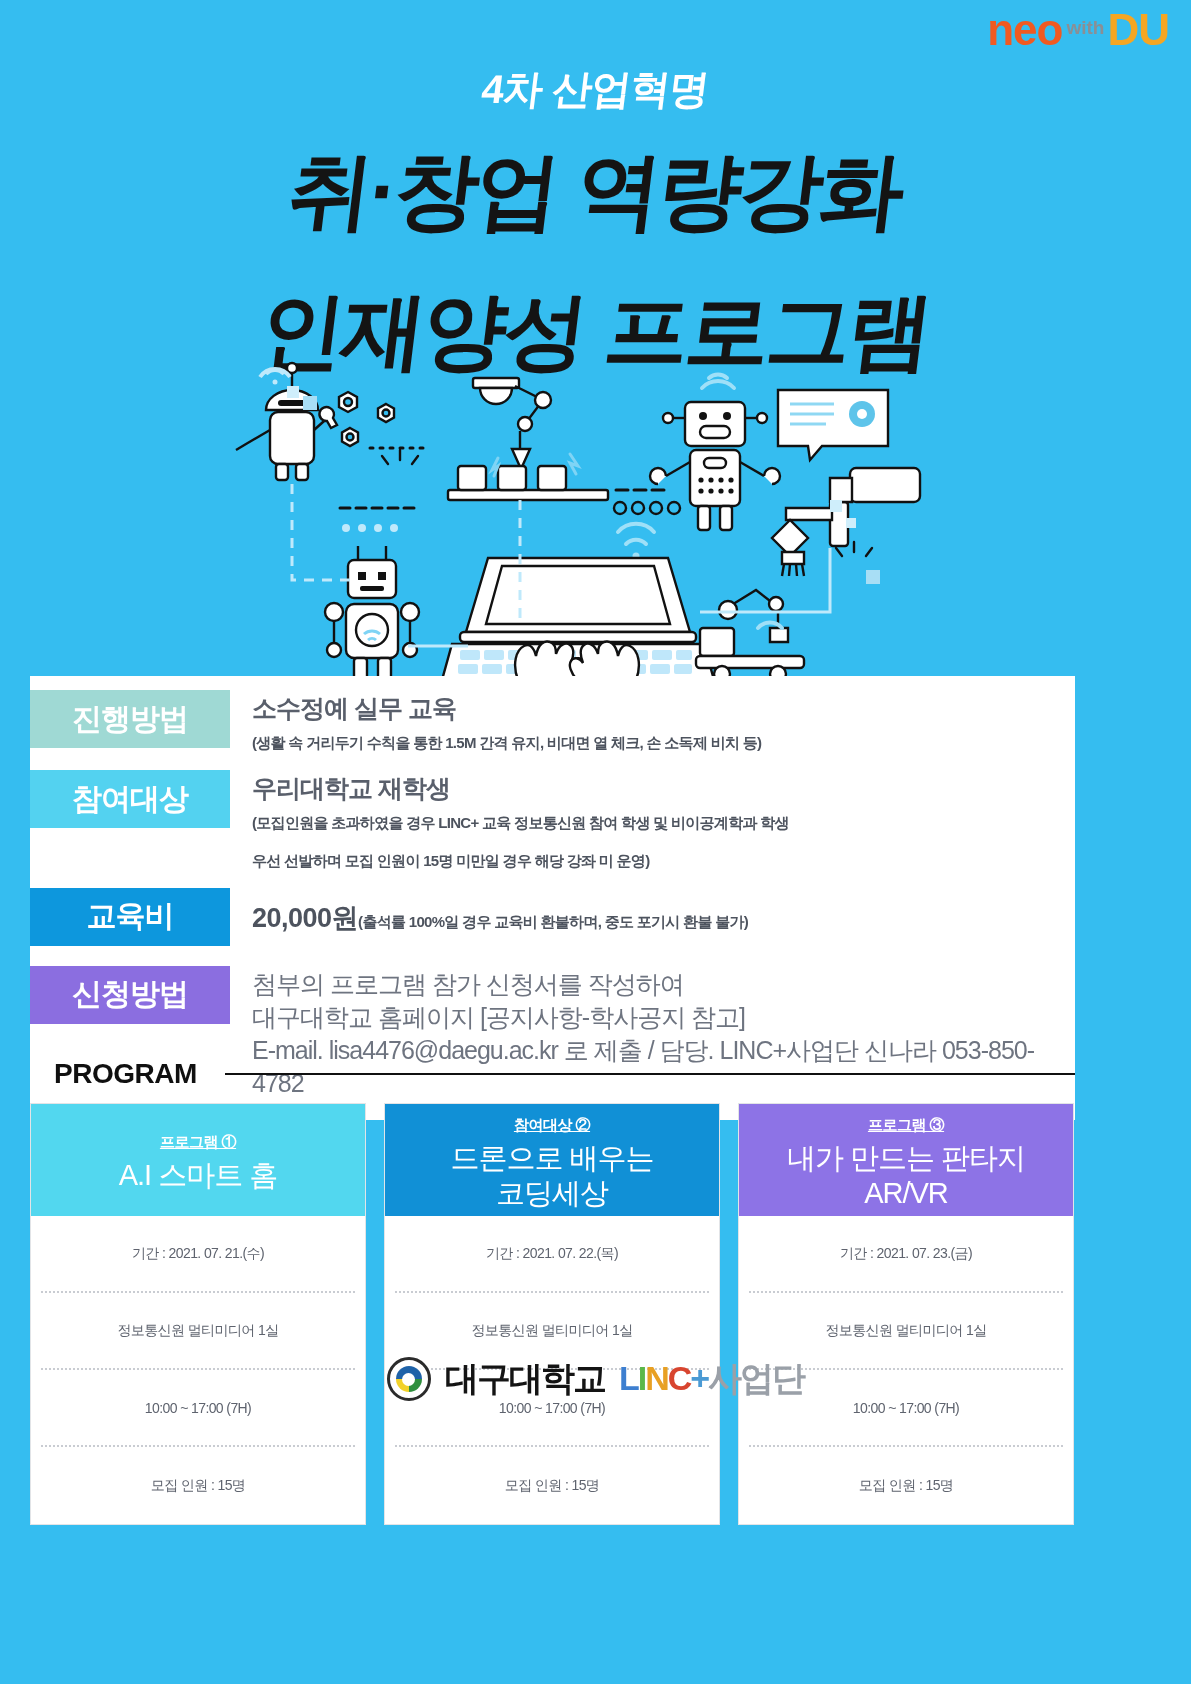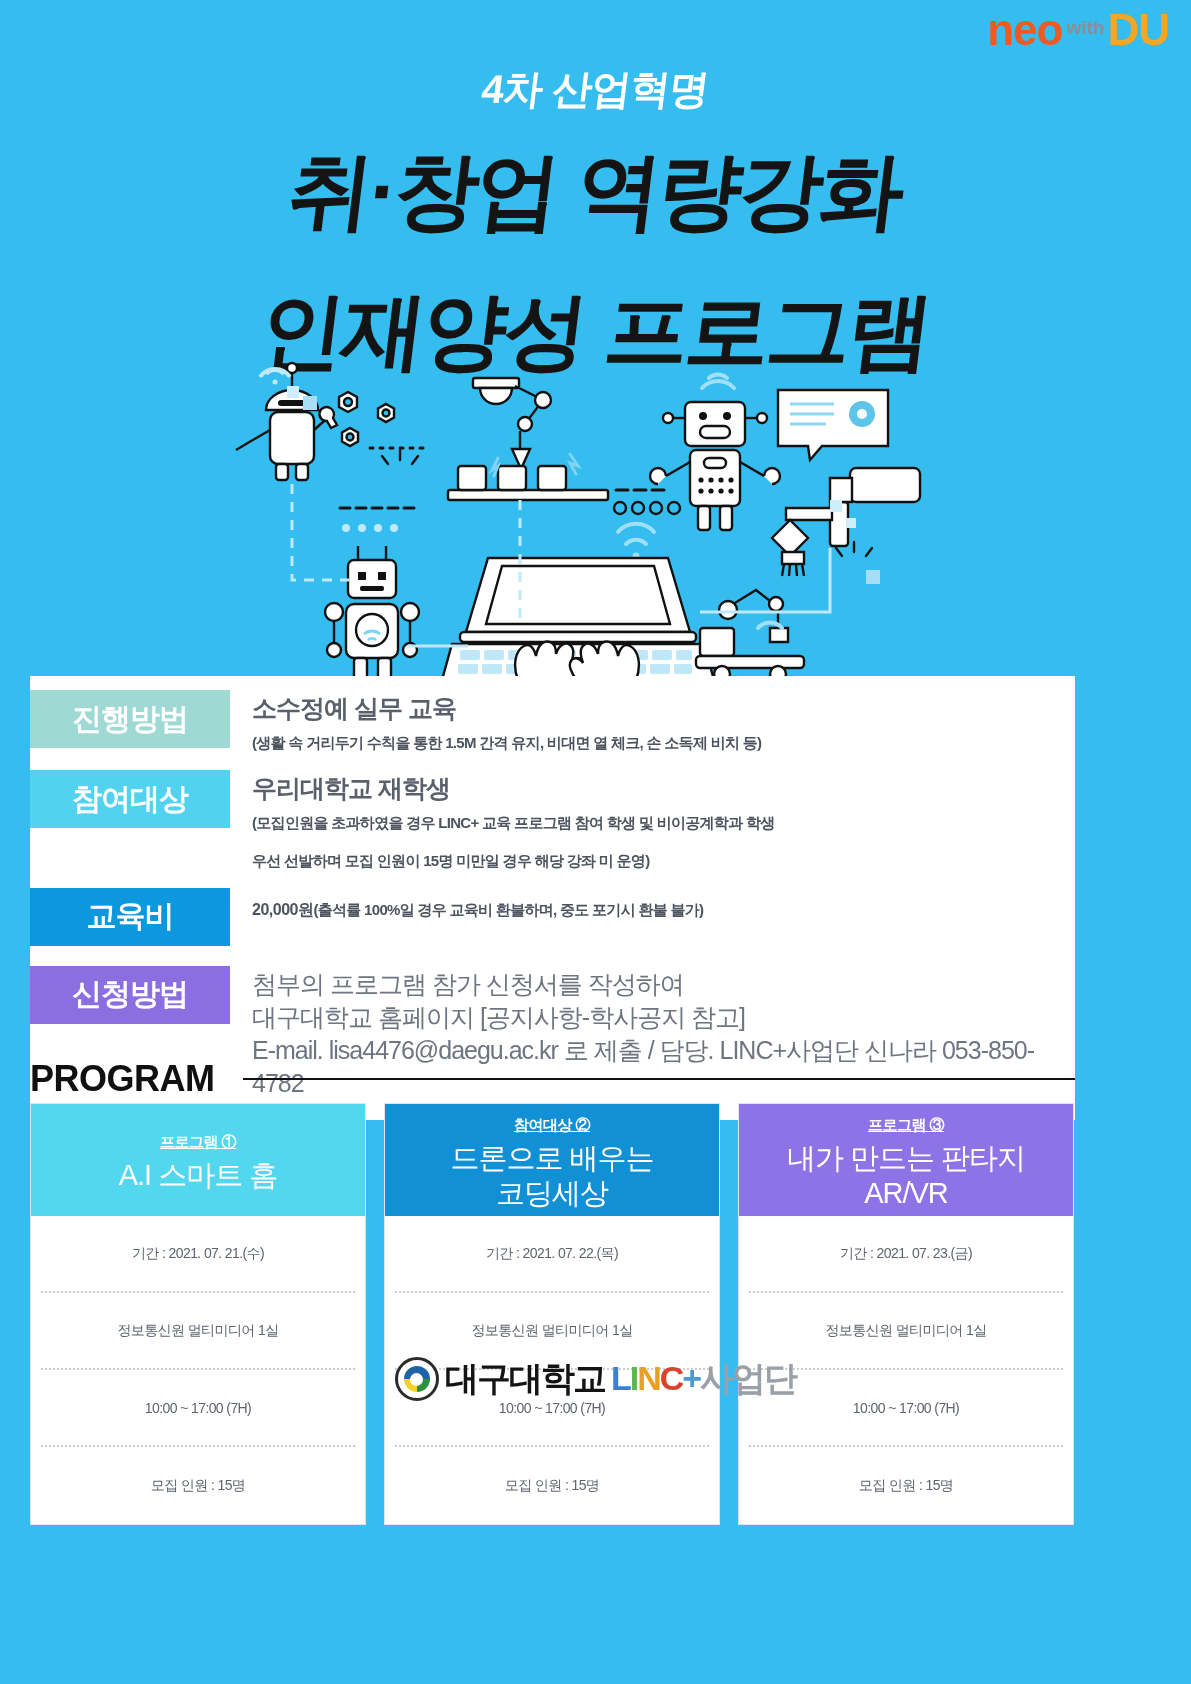--- a/index.html
+++ b/index.html
@@ -36,47 +36,47 @@
   .info-label { width: 200px; min-height: 58px; display: flex; align-items: center; justify-content: center;
                 color: #ffffff; font-size: 30px; font-weight: 700; letter-spacing: -1px; flex: none; }
   .lbl-1 { background: #9fd9d4; }
   .lbl-2 { background: #53d2f0; }
   .lbl-3 { background: #0d97dd; }
   .lbl-4 { background: #8b6ee0; }
   .info-body { padding-left: 22px; padding-top: 2px; }
   .info-head { font-size: 25px; font-weight: 700; color: #595f6b; letter-spacing: -1px; }
   .info-note { font-size: 15px; font-weight: 700; color: #4d535e; letter-spacing: -0.7px; margin-top: 6px; line-height: 1.55; }
   .fee-line { display: flex; align-items: baseline; padding-top: 10px; }
-  .fee-amount { font-size: 16px; font-weight: 700; color: #4d535e; letter-spacing: -0.5px; }
+  .fee-amount { font-size: 27px; font-weight: 700; color: #4d535e; letter-spacing: -0.5px; }
   .fee-note { font-size: 15px; font-weight: 700; color: #4d535e; letter-spacing: -0.7px; }
   .apply-line { font-size: 25px; font-weight: 400; color: #6e7480; letter-spacing: -1px; line-height: 1.32; }
 
   
   .prog-head { position: absolute; top: 1058px; left: 30px; width: 1045px; display: flex; align-items: center; }
-  .prog-title { font-size: 36px; font-weight: 900; color: #101010; letter-spacing: -0.5px; }
+  .prog-title { font-size: 28px; font-weight: 900; color: #101010; letter-spacing: -0.5px; margin-left: 24px; }
   .prog-rule { flex: 1; height: 2px; background: #101010; margin-left: 28px; }
 
   
   .cards { position: absolute; top: 1103px; left: 30px; width: 1045px; display: flex; gap: 18px; }
   .card { width: 336px; background: #ffffff; border: 1px solid #e2e4e7; }
   .card-head { height: 112px; display: flex; flex-direction: column; align-items: center; justify-content: center; padding-top: 6px; }
   .card-head.c1 { background: #52d7ef; }
   .card-head.c2 { background: #1190d6; }
   .card-head.c3 { background: #8d73e6; }
   .card-tag { font-size: 15px; font-weight: 700; color: #ffffff; text-decoration: underline; letter-spacing: -0.5px; margin-bottom: 6px; }
   .card-name { font-size: 29px; font-weight: 400; color: #ffffff; letter-spacing: -1px; text-align: center; line-height: 1.2; }
   .card-rows { padding: 0 10px; }
   .card-row { height: 77px; display: flex; align-items: center; justify-content: center;
               font-size: 14px; color: #5e636e; letter-spacing: -0.6px; text-align: center;
               border-bottom: 2px dotted #c9ccd2; }
   .card-row:last-child { border-bottom: none; }
 
   
   .footer { position: absolute; left: 0; bottom: 10px; width: 1191px;
-            display: flex; align-items: center; justify-content: center; gap: 6px; }
+            display: flex; align-items: center; justify-content: center; gap: 14px; }
   .emblem { width: 44px; height: 44px; border-radius: 50%; background: #ffffff;
             border: 3px solid #2b2b2b; position: relative; overflow: hidden; }
   .emblem .e-in { position: absolute; inset: 6px; border-radius: 50%;
                   background: conic-gradient(#1e62a8 0 25%, #2f8f3e 0 50%, #f2d22a 0 75%, #1e62a8 0 100%); }
   .emblem .e-dot { position: absolute; left: 50%; top: 50%; width: 13px; height: 13px; margin: -6.5px 0 0 -6.5px;
                    background: #ffffff; border-radius: 50%; }
   .univ-name { font-size: 34px; font-weight: 900; color: #141414; letter-spacing: -2px; }
   .linc { font-size: 34px; font-weight: 900; letter-spacing: -2px; }
   .linc .l1 { color: #3d7fd0; } .linc .l2 { color: #5bb84a; }
   .linc .l3 { color: #e8a023; } .linc .l4 { color: #d8452f; }
@@ -334,21 +334,21 @@
       <div class="info-body">
         <div class="info-head">소수정예 실무 교육</div>
         <div class="info-note">(생활 속 거리두기 수칙을 통한 1.5M 간격 유지, 비대면 열 체크, 손 소독제 비치 등)</div>
       </div>
     </div>
 
     <div class="info-row">
       <div class="info-label lbl-2">참여대상</div>
       <div class="info-body">
         <div class="info-head">우리대학교 재학생</div>
-        <div class="info-note">(모집인원을 초과하였을 경우 LINC+ 교육 프로그램 참여 학생 및 비이공계학과 학생</div>
+        <div class="info-note">(모집인원을 초과하였을 경우 LINC+ 교육 정보통신원 참여 학생 및 비이공계학과 학생</div>
         <div class="info-note" style="margin-top:14px">우선 선발하며 모집 인원이 15명 미만일 경우 해당 강좌 미 운영)</div>
       </div>
     </div>
 
     <div class="info-row">
       <div class="info-label lbl-3">교육비</div>
       <div class="info-body">
         <div class="fee-line">
           <span class="fee-amount">20,000원</span>
           <span class="fee-note">(출석률 100%일 경우 교육비 환불하며, 중도 포기시 환불 불가)</span>

